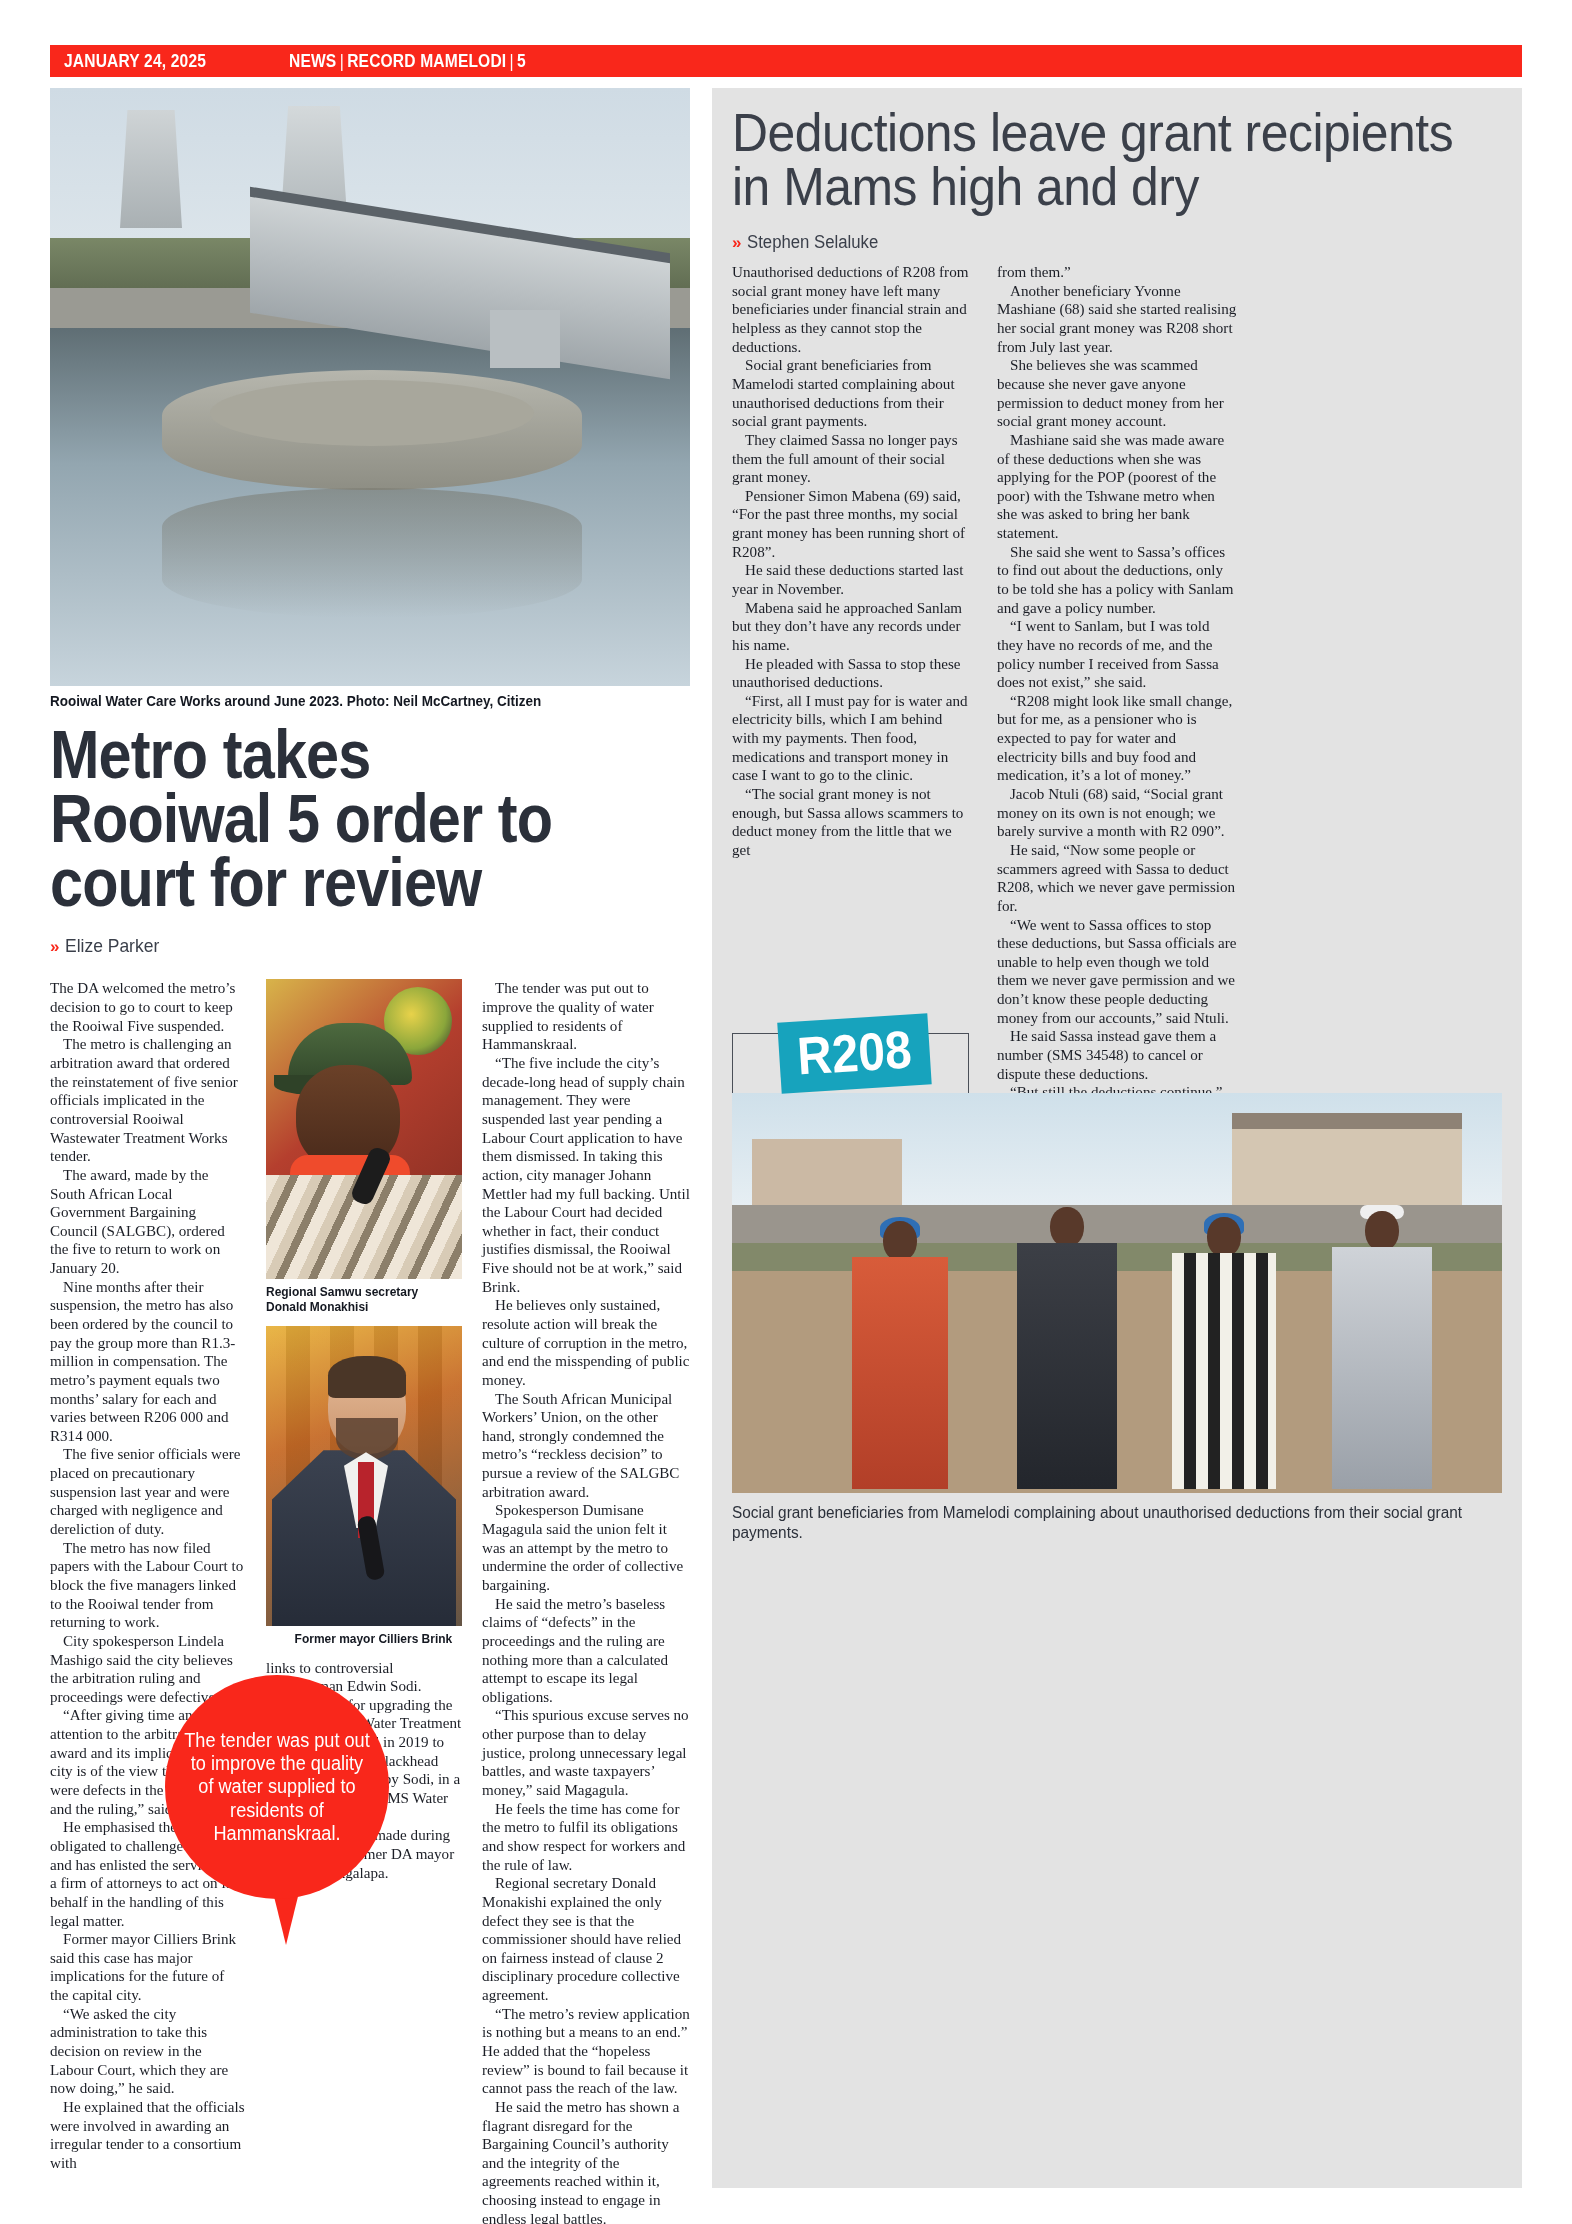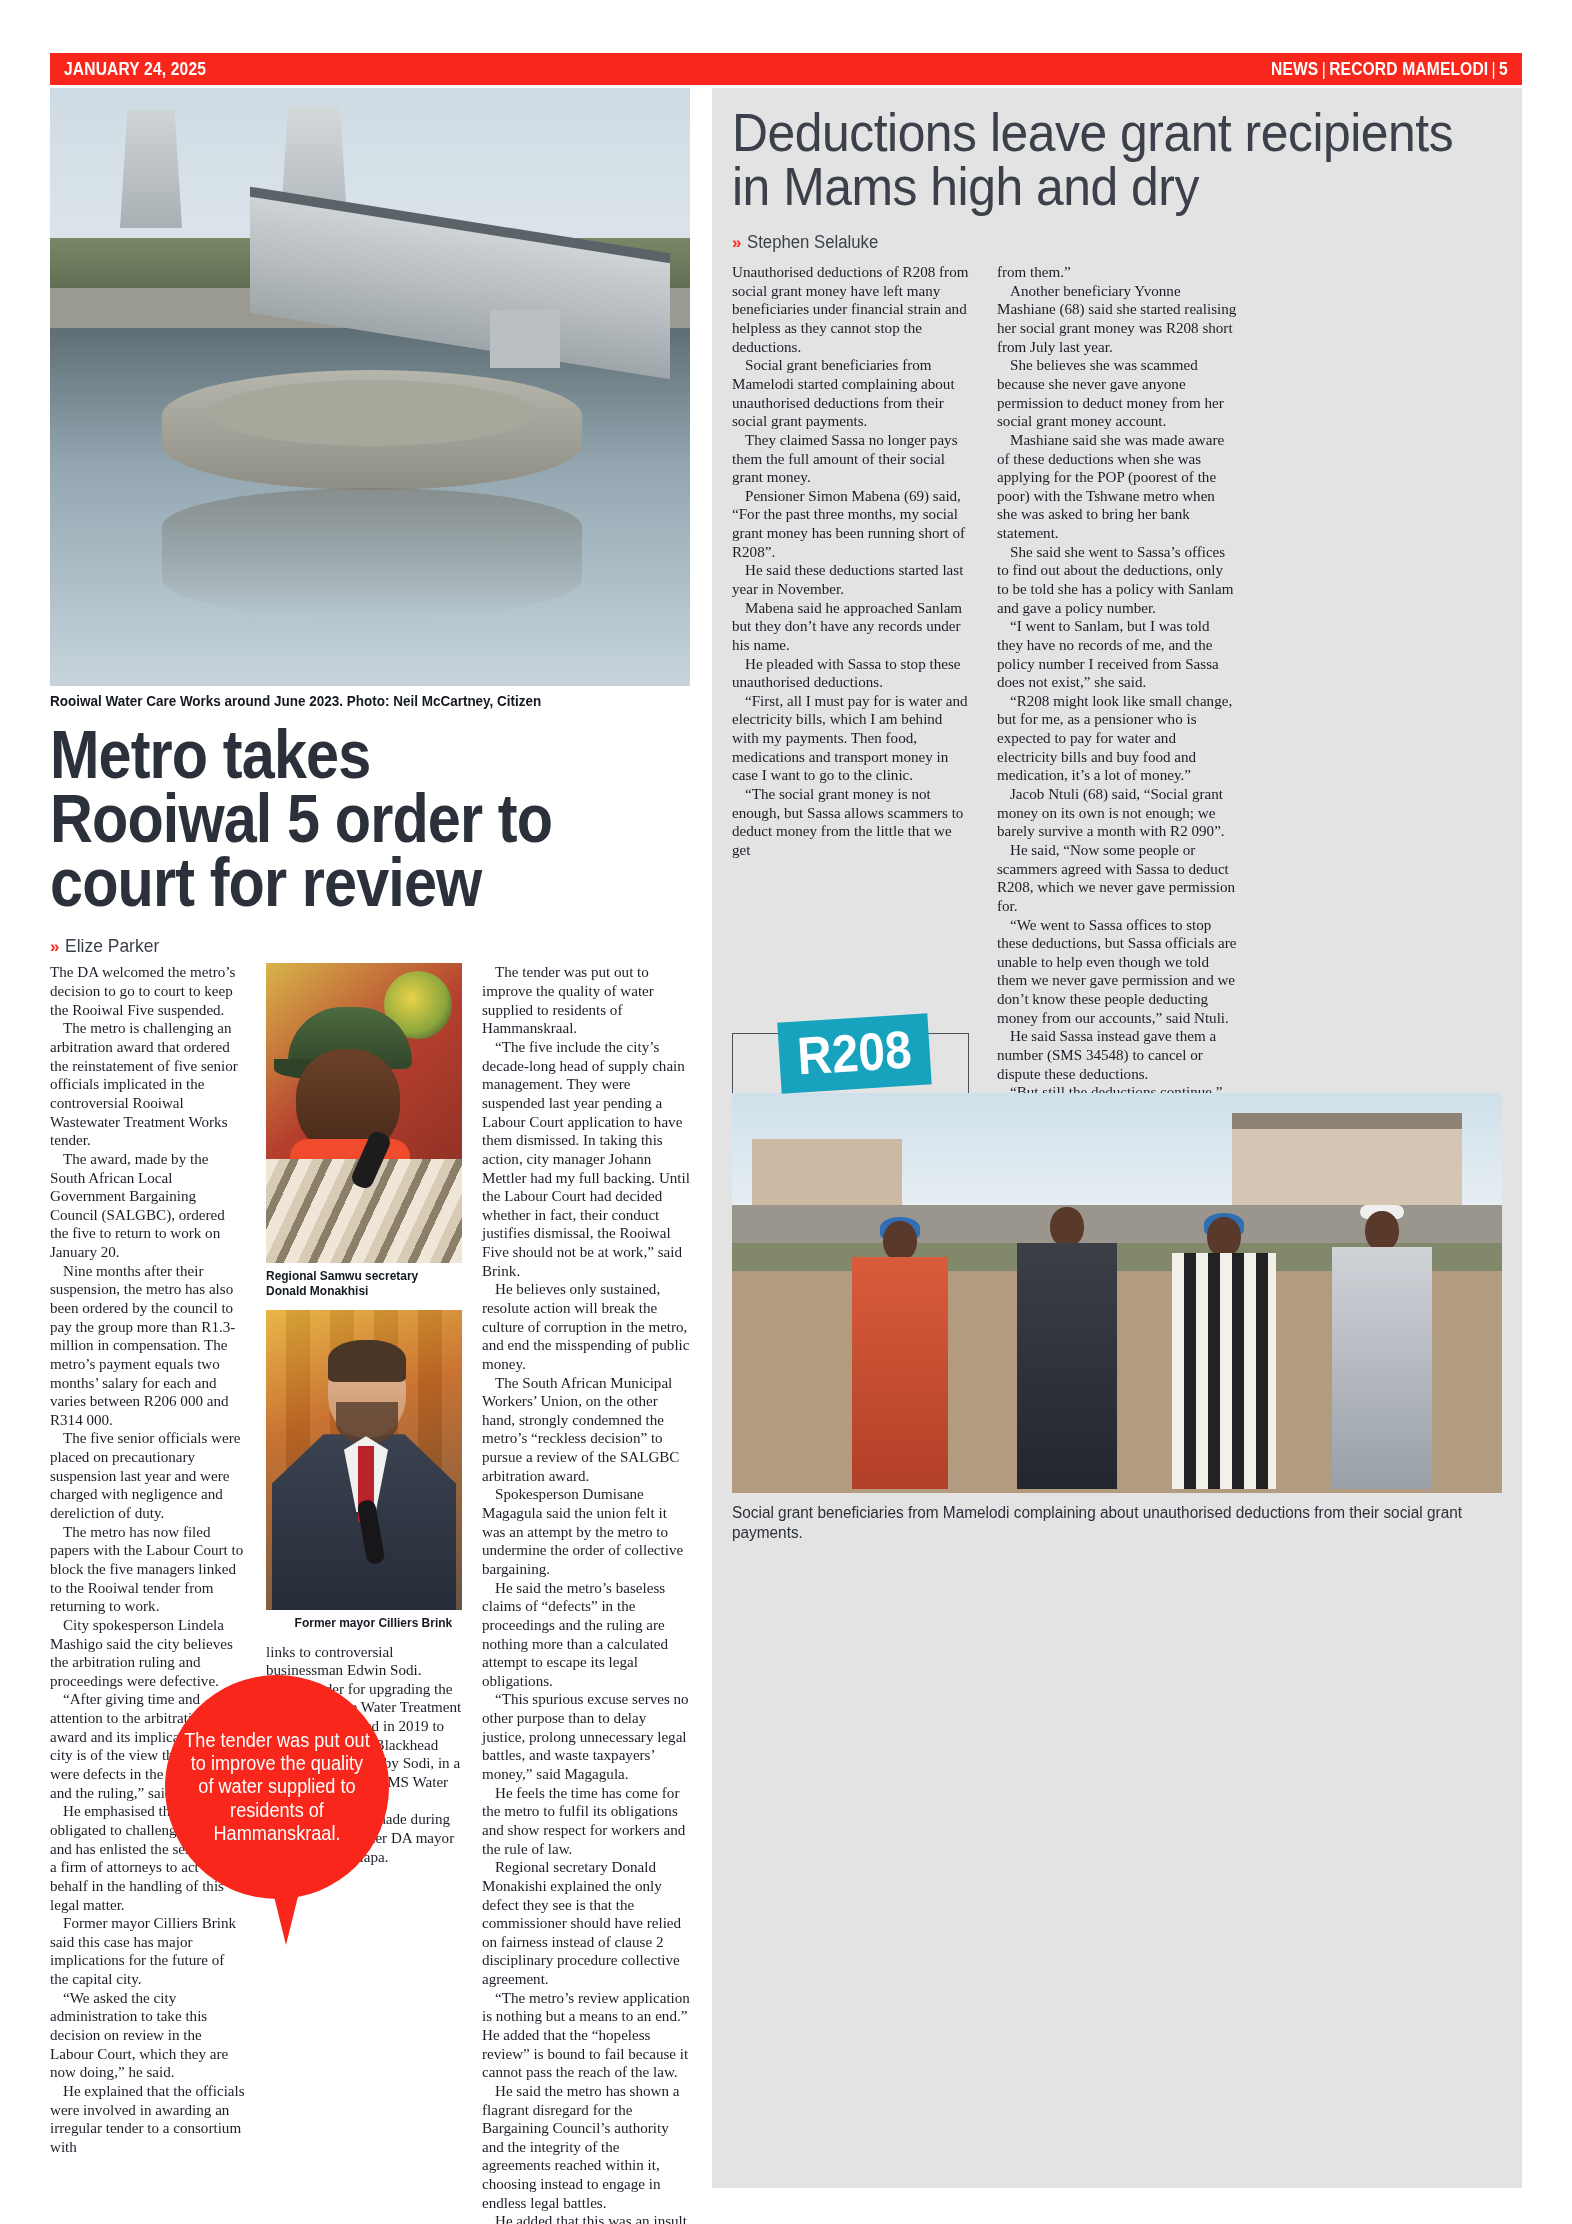--- a/index.html
+++ b/index.html
@@ -9,23 +9,22 @@
     font-family: "Liberation Sans", sans-serif;
     overflow: hidden;
   }
   .page { position: relative; width: 1572px; height: 2224px; background:#fff; }
 
   
   .masthead {
     position: absolute; left: 50px; top: 45px;
     width: 1472px; height: 32px;
     background: #f9271b;
-    display: flex; align-items: center; justify-content: space-between;
+    display: flex; align-items: center; justify-content: flex-start;
     padding: 0 14px;
-    margin-top: 8px;
   }
   .masthead-date, .masthead-right {
     color: #ffffff;
     font-family: "Liberation Sans Narrow", "Liberation Sans", sans-serif;
     font-weight: bold;
     font-size: 19px;
     letter-spacing: 0.2px;
     transform: scaleX(0.82);
     white-space: nowrap;
   }
@@ -76,21 +75,21 @@
     transform: scaleX(0.92); transform-origin: left center;
   }
 
   
   .cols {
     margin-top: 6px;
     position: relative;
     width: 640px;
   }
   .col {
-    position: absolute; top: 0;
+    position: absolute; top: 16px;
     font-family: "Liberation Serif", serif;
     font-size: 15.1px;
     line-height: 1.235;
     color: #1b1e26;
     text-align: left;
     hyphens: auto;
   }
   .col p { text-indent: 13px; margin: 0; }
   .col p.noindent { text-indent: 0; }
   #mcol1 { left: 0;   width: 196px; }

